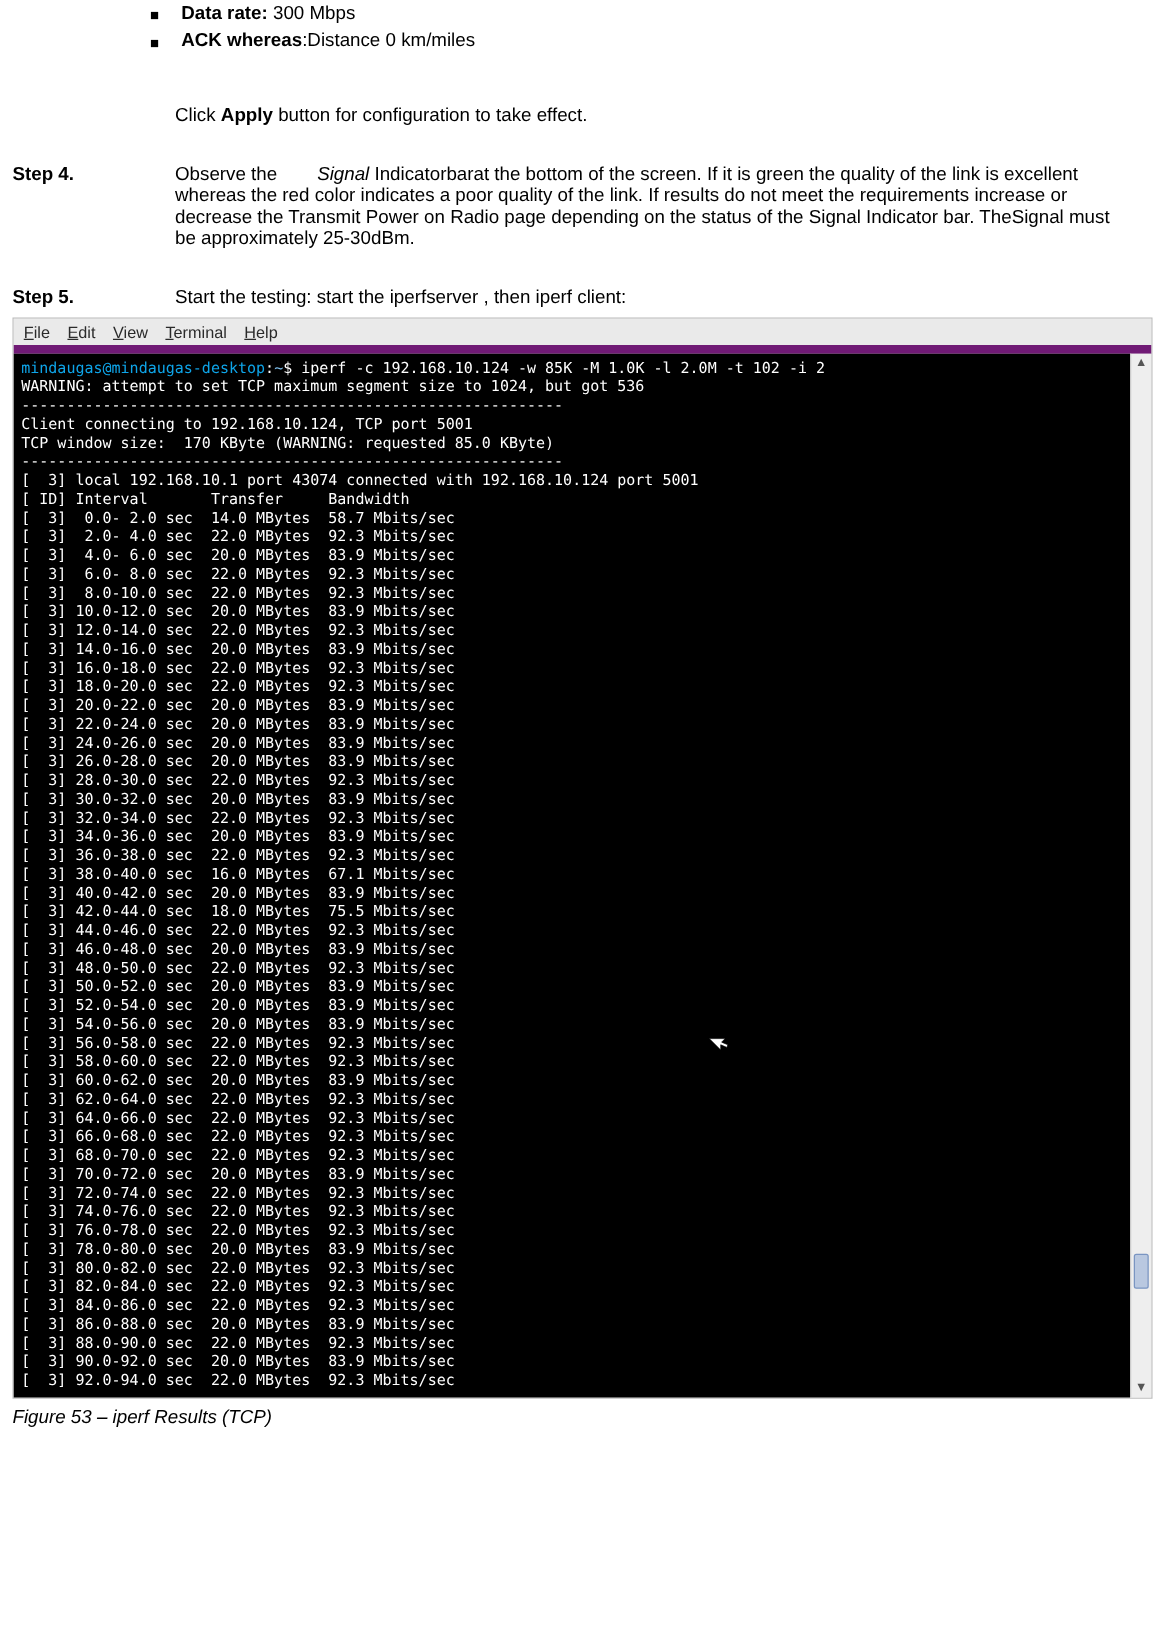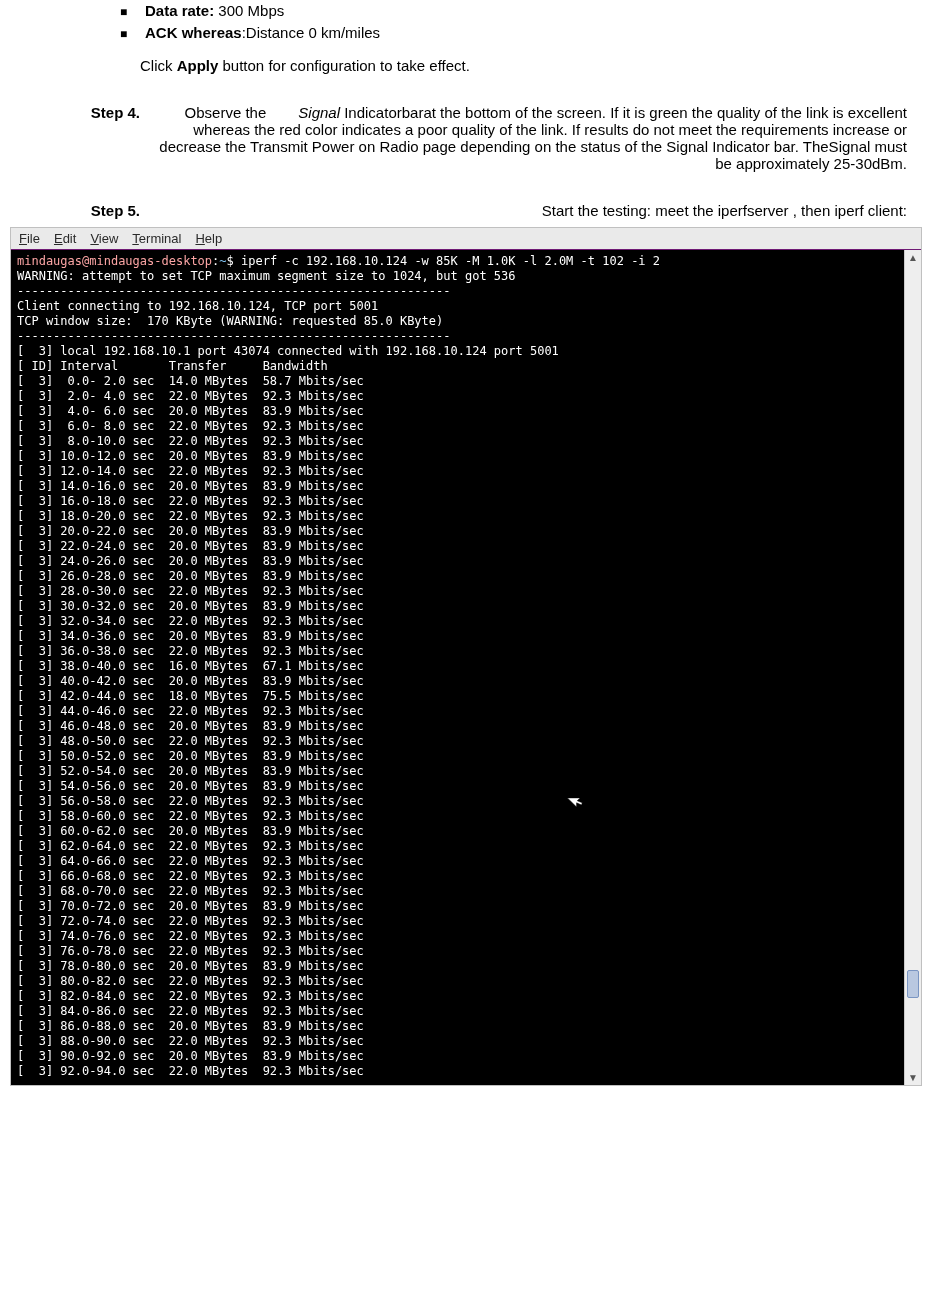--- a/index.html
+++ b/index.html
@@ -11,57 +11,57 @@
     color: #000;
     width: 932px;
   }
   .page {
     padding: 0 10px 20px 10px;
   }
   .bullet-block { margin-left: 110px; }
   .bullet-row { display: flex; align-items: flex-start; margin: 2px 0; }
   .bullet { width: 25px; flex: 0 0 25px; font-size: 12px; line-height: 20px; }
   .bullet-text { }
-  .apply-block { margin: 13px 0 30px 130px; }
-  .step-row { display: flex; align-items: flex-start; margin-top: 30px; text-align: right; }
+  .apply-block { margin: 40px 0 30px 130px; }
+  .step-row { display: flex; align-items: flex-start; margin-top: 30px; }
   .step-label { flex: 0 0 130px; font-weight: bold; }
   .step-body { flex: 1; padding-right: 15px; }
   .figure-caption { font-style: italic; margin: 6px 0 0 0; }
 
   .terminal-window {
     margin-top: 8px;
     border: 1px solid #c0c0c0;
     background: #f3f3f3;
     position: relative;
   }
   .menubar {
     display: flex;
     gap: 14px;
     padding: 3px 8px;
     font-size: 13px;
     color: #2a2a2a;
     background: #eaeaea;
-    border-bottom: 1px solid #701a75;
+    border-bottom: 7px solid #701a75;
   }
   .menu-item { }
   .menu-item .ul { text-decoration: underline; }
   .term-wrap { display: flex; }
   .terminal {
     flex: 1;
     background: #000;
     color: #fff;
     font-family: "DejaVu Sans Mono", "Courier New", monospace;
     font-size: 12px;
     line-height: 15px;
     padding: 4px 6px 6px 6px;
     white-space: pre;
     overflow: hidden;
     position: relative;
   }
-  .prompt-user { color: #fca5a5; }
+  .prompt-user { color: #0ea5e9; }
   .prompt-path { color: #7ec0ee; }
   .cursor-arrow {
     position: absolute;
     color: #fff;
     font-size: 16px;
     left: 560px;
     top: 540px;
     pointer-events: none;
   }
   .scrollbar {
@@ -119,21 +119,21 @@
 
   <div class="step-row">
     <div class="step-label">Step 4.</div>
     <div class="step-body">
       <span>Observe the</span><i class="it">Signal</i><span> Indicatorbarat the bottom of the screen. If it is green the quality of the link is excellent whereas the red color indicates a poor quality of the link. If results do not meet the requirements increase or decrease the Transmit Power on Radio page depending on the status of the Signal Indicator  bar. TheSignal must be approximately 25-30dBm.</span>
     </div>
   </div>
 
   <div class="step-row">
     <div class="step-label">Step 5.</div>
-    <div class="step-body">Start the testing: meet the iperfserver , then iperf client:</div>
+    <div class="step-body">Start the testing: start the iperfserver , then iperf client:</div>
   </div>
 
   <div class="terminal-window">
     <div class="menubar">
       <span class="menu-item"><span class="ul">F</span><span>ile</span></span>
       <span class="menu-item"><span class="ul">E</span><span>dit</span></span>
       <span class="menu-item"><span class="ul">V</span><span>iew</span></span>
       <span class="menu-item"><span class="ul">T</span><span>erminal</span></span>
       <span class="menu-item"><span class="ul">H</span><span>elp</span></span>
     </div>
@@ -196,14 +196,15 @@
               <path d="M1 1 L1 14 L4 11 L6 16 L8 15 L6 10 L10 10 Z" fill="#fff" stroke="#000" stroke-width="0.5"></path>
             </svg></span></div>
       <div class="scrollbar">
         <div class="scroll-arrow top">▲</div>
         <div class="scroll-thumb"></div>
         <div class="scroll-arrow bottom">▼</div>
       </div>
     </div>
   </div>
 
+  <div class="figure-caption">Figure 53 – iperf Results (TCP)</div>
 
 </div>
 
 </body></html>

